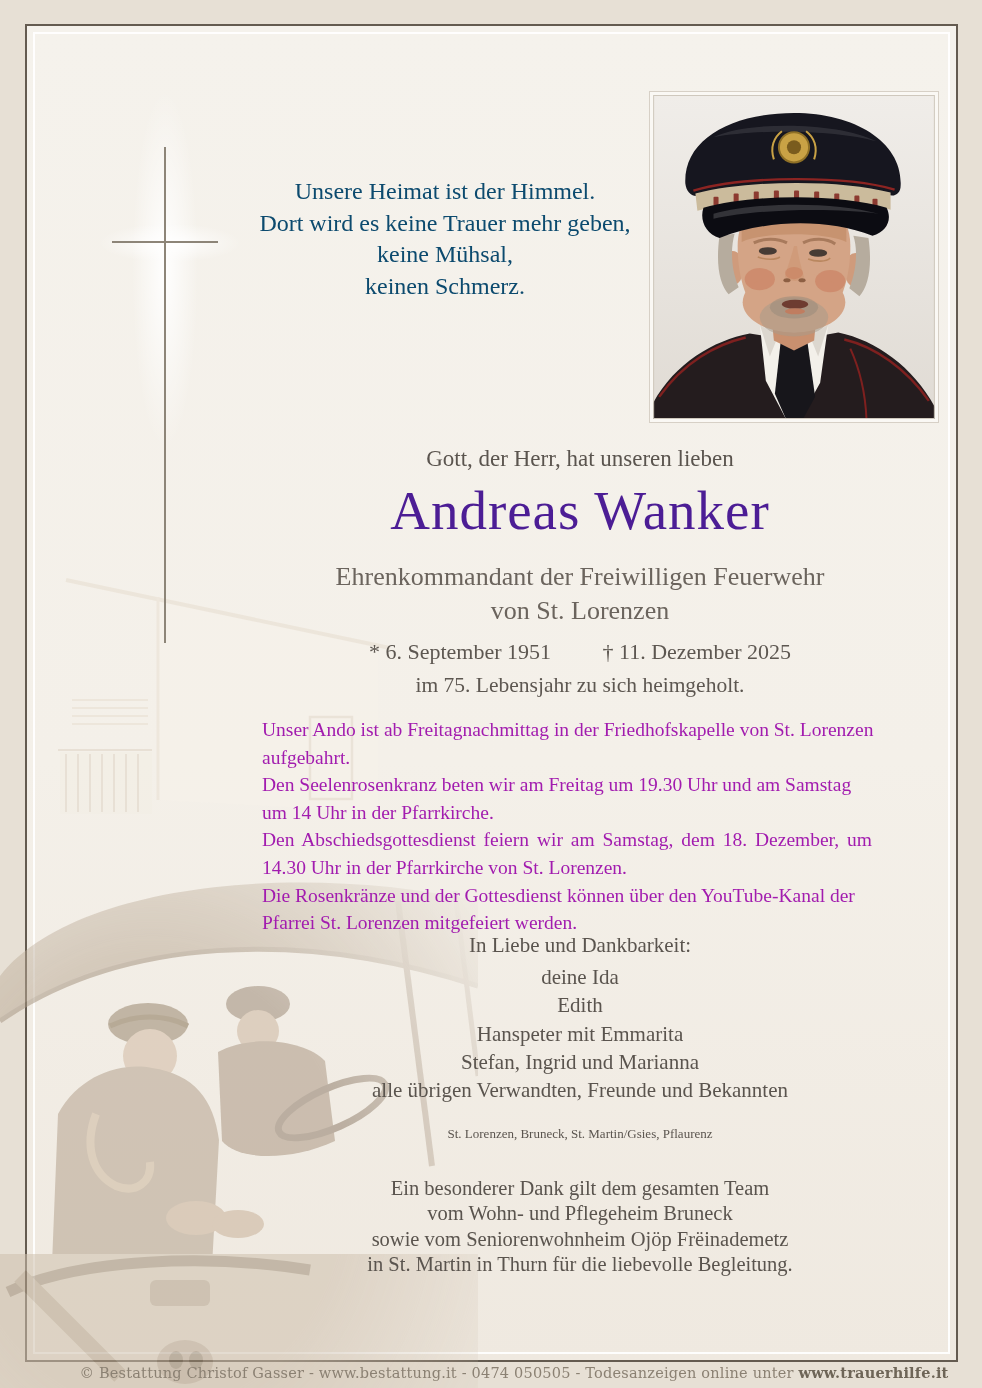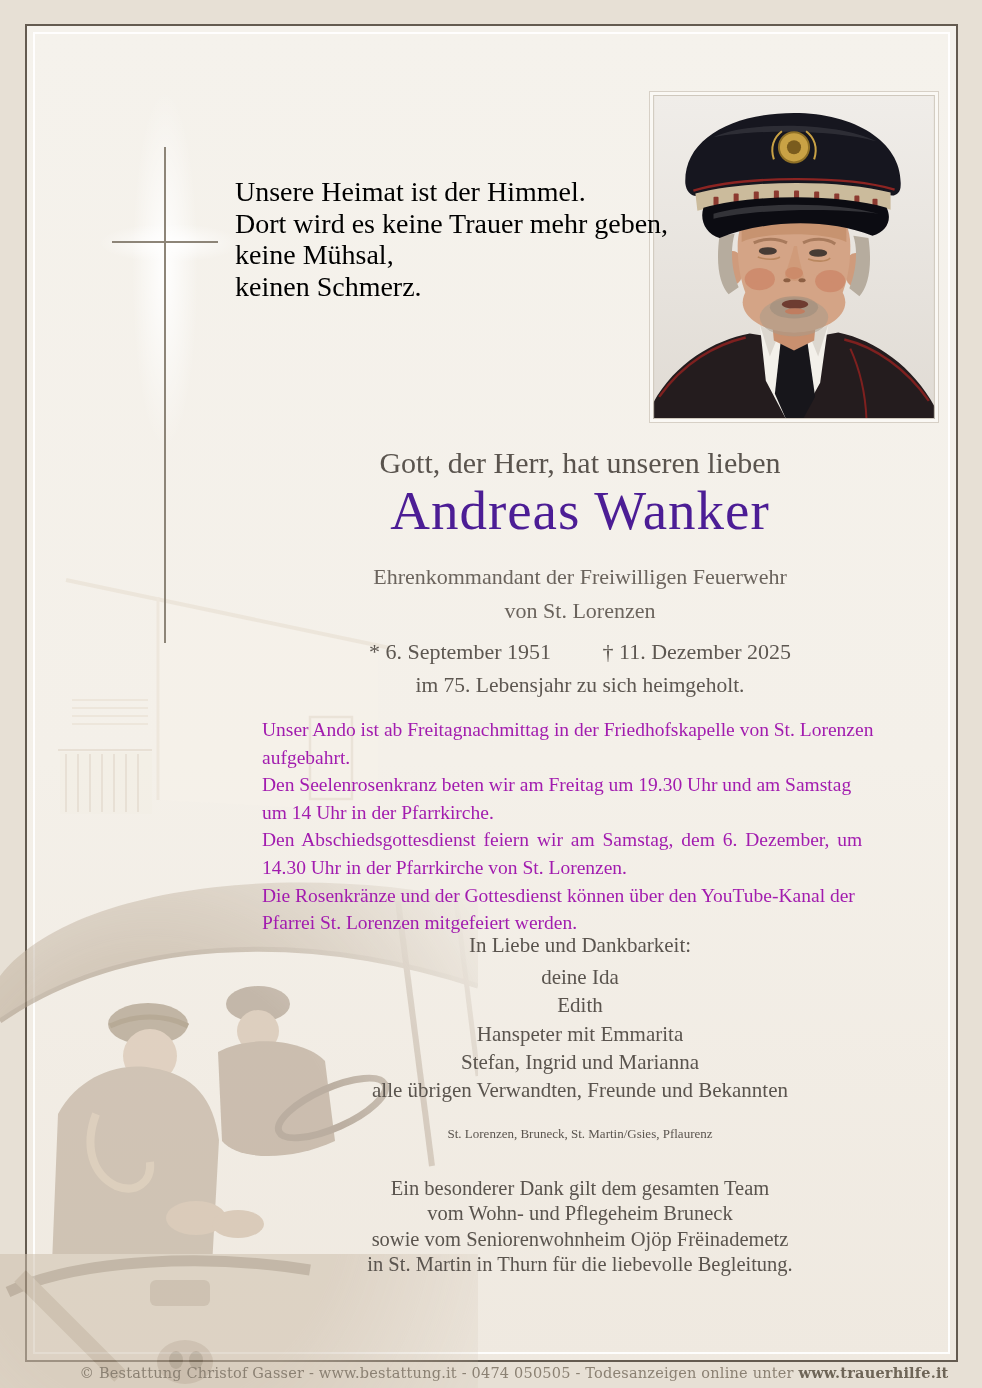--- a/index.html
+++ b/index.html
@@ -23,27 +23,27 @@
   
   .building-wm{position:absolute;left:38px;top:552px;width:400px;height:340px;opacity:.5;}
   .vehicle-wm{position:absolute;left:0;top:856px;width:478px;height:532px;
      -webkit-mask-image:radial-gradient(ellipse 430px 500px at 32% 62%,rgba(0,0,0,1) 45%,rgba(0,0,0,0) 98%);
      mask-image:radial-gradient(ellipse 430px 500px at 32% 62%,rgba(0,0,0,1) 45%,rgba(0,0,0,0) 98%);}
   
   .portrait{position:absolute;left:650px;top:92px;width:282px;height:324px;
             border:3px solid #faf8f4;box-shadow:0 0 0 1px #d7d0c6;background:#e9e5e0;}
   .portrait svg{display:block;width:100%;height:100%;}
   
-  .verse{position:absolute;left:235px;top:176px;width:420px;text-align:left;
-         font-size:28px;line-height:31.5px;color:#000000;}
+  .verse{position:absolute;left:235px;top:176px;width:420px;text-align:center;
+         font-size:24px;line-height:31.5px;color:#0c4a6e;}
   .verse div{white-space:nowrap;}
   .col{position:absolute;left:255px;width:650px;text-align:center;}
-  .intro{top:446px;font-size:30px;color:#5a544e;}
+  .intro{top:446px;font-size:23px;color:#5a544e;}
   .name{top:479px;font-size:55px;letter-spacing:1px;color:#4c1d95;}
-  .subtitle{top:560px;font-size:22px;line-height:34px;color:#6b645d;}
+  .subtitle{top:560px;font-size:26px;line-height:34px;color:#6b645d;}
   .subtitle div{white-space:nowrap;}
   .dates{top:639px;font-size:22px;color:#5d5751;white-space:nowrap;}
   .dates .gap{display:inline-block;width:46px;}
   .ageline{top:673px;font-size:21.5px;color:#5d5751;}
   .announce{position:absolute;left:262px;top:716px;width:648px;
             font-size:19.5px;line-height:27.6px;color:#a21caf;text-align:left;}
   .announce div{white-space:nowrap;}
   .announce .ws{word-spacing:3px;}
   .mourners{top:931px;font-size:21px;line-height:28.2px;color:#5a544e;}
   .mourners div{white-space:nowrap;}
@@ -226,21 +226,21 @@
     <span>†</span>
     <span>11. Dezember 2025</span>
   </div>
   <div class="col ageline">im 75. Lebensjahr zu sich heimgeholt.</div>
 
   <div class="announce">
     <div>Unser Ando ist ab Freitagnachmittag in der Friedhofskapelle von St. Lorenzen</div>
     <div>aufgebahrt.</div>
     <div>Den Seelenrosenkranz beten wir am Freitag um 19.30 Uhr und am Samstag</div>
     <div>um 14 Uhr in der Pfarrkirche.</div>
-    <div class="ws">Den Abschiedsgottesdienst feiern wir am Samstag, dem 6. Dezember, um</div>
+    <div class="ws">Den Abschiedsgottesdienst feiern wir am Samstag, dem 18. Dezember, um</div>
     <div>14.30 Uhr in der Pfarrkirche von St. Lorenzen.</div>
     <div>Die Rosenkränze und der Gottesdienst können über den YouTube-Kanal der</div>
     <div>Pfarrei St. Lorenzen mitgefeiert werden.</div>
   </div>
 
   <div class="col mourners">
     <div class="head">In Liebe und Dankbarkeit:</div>
     <div>deine Ida</div>
     <div>Edith</div>
     <div>Hanspeter mit Emmarita</div>

